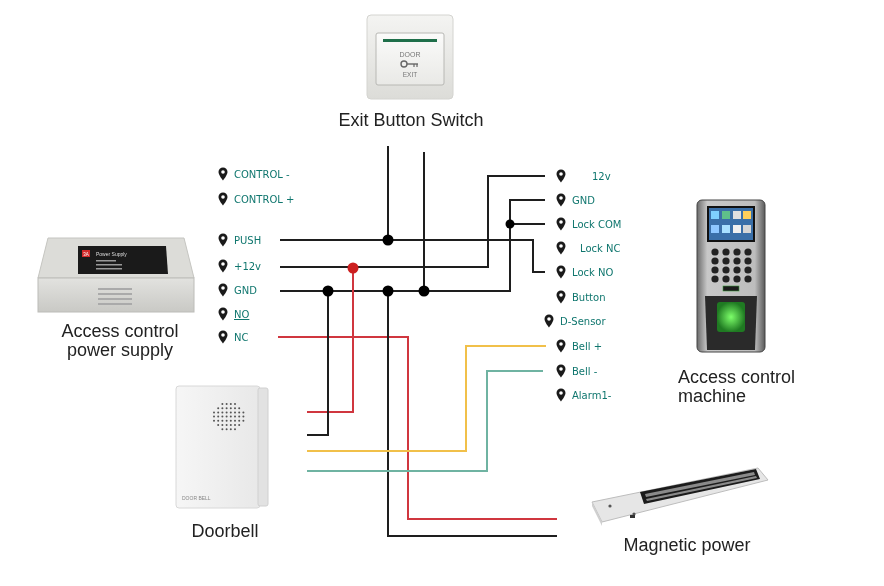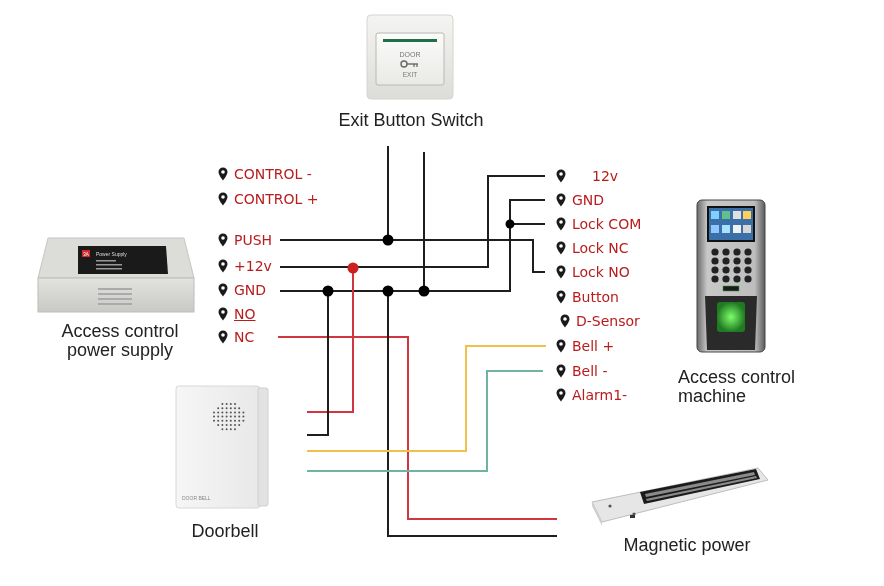--- a/index.html
+++ b/index.html
@@ -2,21 +2,21 @@
 <html><head>
   <meta charset="utf-8">
   <style>
     html, body { margin: 0; padding: 0; background: #ffffff; }
     body { width: 884px; height: 586px; position: relative; overflow: hidden;
            font-family: "Liberation Sans", "DejaVu Sans", sans-serif; color: #222; }
     #wires { position: absolute; left: 0; top: 0; width: 884px; height: 586px; }
     .device { position: absolute; }
     .caption { position: absolute; font-size: 18px; color: #222; text-align: center; line-height: 19px; white-space: nowrap; }
     .pin { position: absolute; display: flex; align-items: center; white-space: nowrap;
-           font-family: "DejaVu Sans", sans-serif; font-size: 14px; color: #b91c1c; height: 20px; }
+           font-family: "DejaVu Sans", sans-serif; font-size: 10px; color: #0f766e; height: 20px; }
     .pin svg { width: 10px; height: 14px; margin-right: 6px; flex: none; }
   </style>
 </head>
 <body>
 
 <svg id="wires" viewBox="0 0 884 586">
   <g fill="none" stroke-width="2" stroke-linejoin="miter">
 
     <polyline class="w-black" points="388,146 388,239" stroke="#1e1e1e"></polyline>
     <polyline class="w-black" points="424,152 424,291" stroke="#1e1e1e"></polyline>
@@ -170,42 +170,42 @@
       </svg>
     <span>GND</span>
   </div>
   <div class="pin" style="left:556px;top:214px;justify-content:flex-end;">
     <svg viewBox="0 0 10 14">
         <path d="M5 0.5a4.5 4.5 0 0 1 4.5 4.5c0 3-4.5 8.5-4.5 8.5S0.5 8 0.5 5A4.5 4.5 0 0 1 5 0.5z" fill="#1a1a1a"></path>
         <circle cx="5" cy="5" r="1.8" fill="#fff"></circle>
       </svg>
     <span>Lock COM</span>
   </div>
-  <div class="pin" style="left:556px;top:238px;">
+  <div class="pin" style="left:556px;top:238px;gap:8px;">
     <svg viewBox="0 0 10 14">
         <path d="M5 0.5a4.5 4.5 0 0 1 4.5 4.5c0 3-4.5 8.5-4.5 8.5S0.5 8 0.5 5A4.5 4.5 0 0 1 5 0.5z" fill="#1a1a1a"></path>
         <circle cx="5" cy="5" r="1.8" fill="#fff"></circle>
       </svg>
     <span>Lock NC</span>
   </div>
   <div class="pin" style="left:556px;top:262px;">
     <svg viewBox="0 0 10 14">
         <path d="M5 0.5a4.5 4.5 0 0 1 4.5 4.5c0 3-4.5 8.5-4.5 8.5S0.5 8 0.5 5A4.5 4.5 0 0 1 5 0.5z" fill="#1a1a1a"></path>
         <circle cx="5" cy="5" r="1.8" fill="#fff"></circle>
       </svg>
     <span>Lock NO</span>
   </div>
   <div class="pin" style="left:556px;top:287px;">
     <svg viewBox="0 0 10 14">
         <path d="M5 0.5a4.5 4.5 0 0 1 4.5 4.5c0 3-4.5 8.5-4.5 8.5S0.5 8 0.5 5A4.5 4.5 0 0 1 5 0.5z" fill="#1a1a1a"></path>
         <circle cx="5" cy="5" r="1.8" fill="#fff"></circle>
       </svg>
     <span>Button</span>
   </div>
-  <div class="pin" style="left:560px;top:311px;text-align:center;">
+  <div class="pin" style="left:544px;top:311px;text-align:center;">
     <svg viewBox="0 0 10 14">
         <path d="M5 0.5a4.5 4.5 0 0 1 4.5 4.5c0 3-4.5 8.5-4.5 8.5S0.5 8 0.5 5A4.5 4.5 0 0 1 5 0.5z" fill="#1a1a1a"></path>
         <circle cx="5" cy="5" r="1.8" fill="#fff"></circle>
       </svg>
     <span>D-Sensor</span>
   </div>
   <div class="pin" style="left:556px;top:336px;">
     <svg viewBox="0 0 10 14">
         <path d="M5 0.5a4.5 4.5 0 0 1 4.5 4.5c0 3-4.5 8.5-4.5 8.5S0.5 8 0.5 5A4.5 4.5 0 0 1 5 0.5z" fill="#1a1a1a"></path>
         <circle cx="5" cy="5" r="1.8" fill="#fff"></circle>

